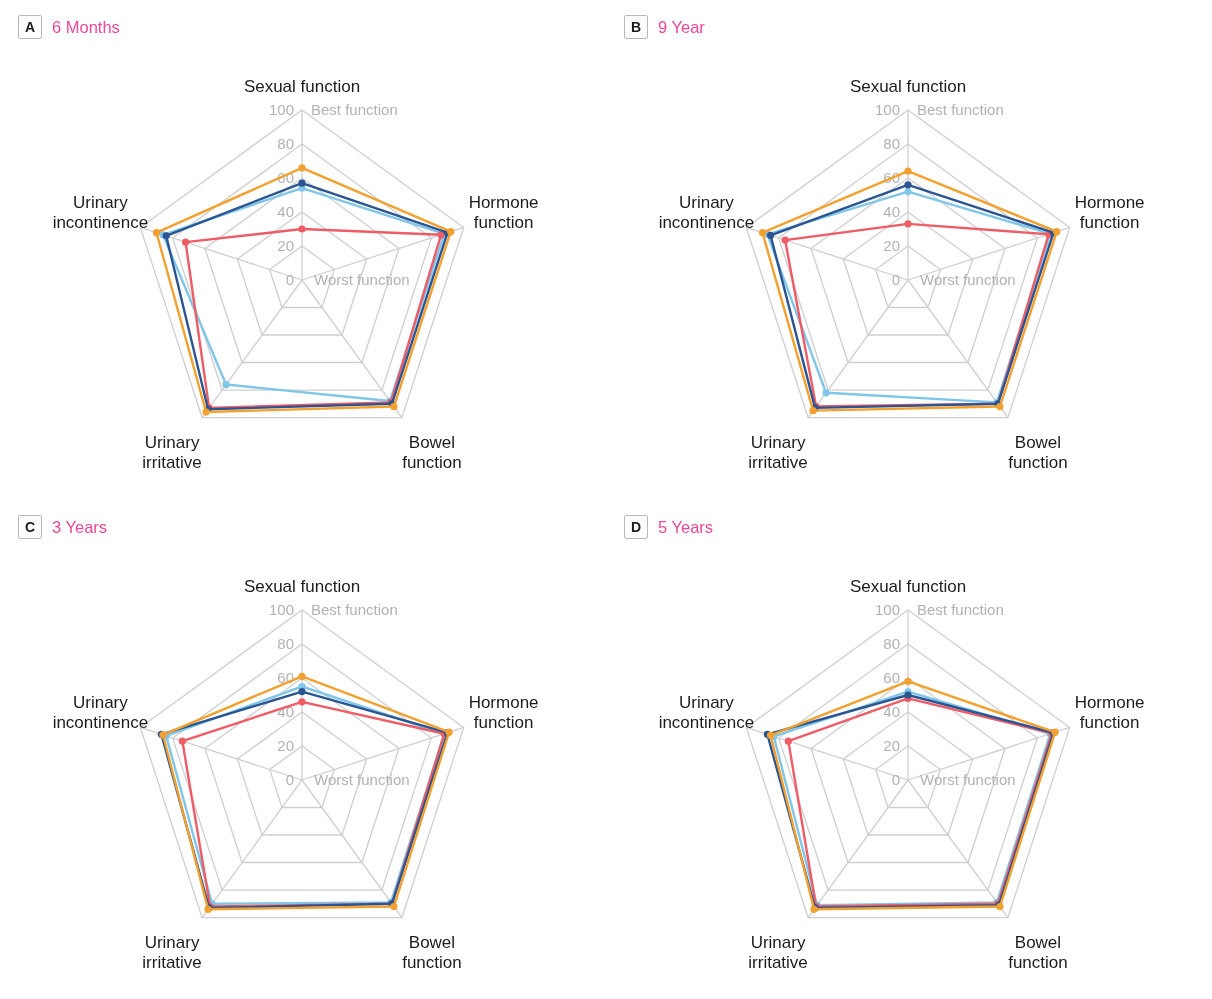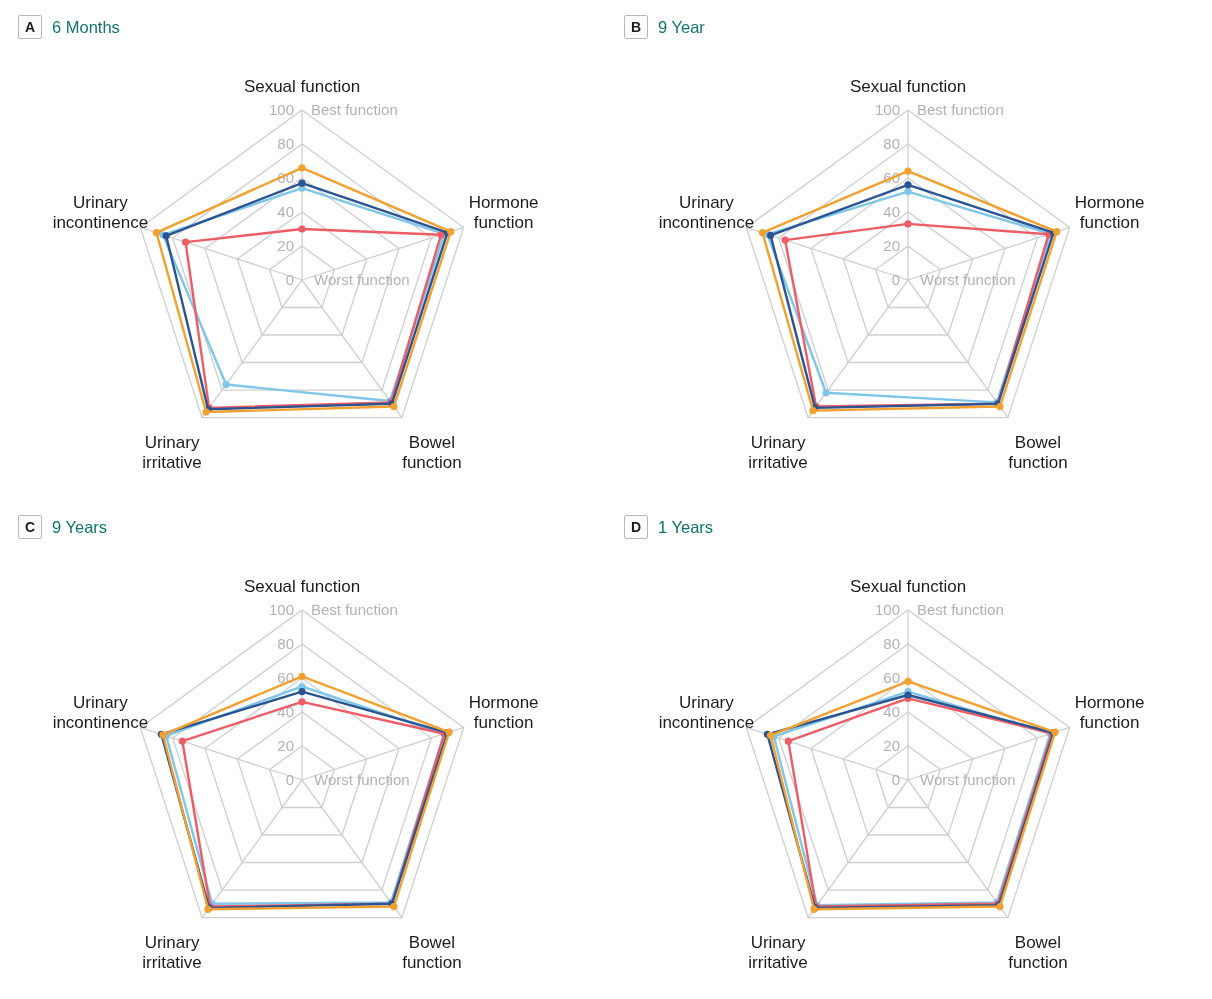--- a/index.html
+++ b/index.html
@@ -35,21 +35,21 @@
     height: 22px;
     border: 1px solid #b9b9bb;
     border-radius: 2px;
     font-weight: bold;
     font-size: 14px;
     color: #1c1c1e;
     background: #fcfcfc;
   }
   .panel-title {
     font-size: 16.5px;
-    color: #0f766e;
+    color: #ec4899;
   }
   .chart-wrap {
     width: 606px;
     height: 455px;
   }
   svg text { font-family: "Liberation Sans", sans-serif; }
 </style>
 </head>
 <body>
 
@@ -195,21 +195,21 @@
             <circle cx="207.0726817547656" cy="370.656244591554" r="3.6" fill="#f2a130"></circle>
             <circle cx="156.48835300684152" cy="192.720399860633" r="3.6" fill="#f2a130"></circle>
           </g>
         </svg>
     </div>
   </div>
 
   <div class="panel">
     <div class="panel-header">
       <span class="panel-letter">C</span>
-      <span class="panel-title">9 Years</span>
+      <span class="panel-title">3 Years</span>
     </div>
     <div class="chart-wrap">
       <svg width="606" height="455" viewBox="0 0 606 455">
           <g>
             <polygon points="302.00,206.00 334.34,229.49 321.98,267.51 282.02,267.51 269.66,229.49" fill="none" stroke="#cfcfd1" stroke-width="1.3"></polygon>
             <polygon points="302.00,172.00 366.67,218.99 341.97,295.01 262.03,295.01 237.33,218.99" fill="none" stroke="#cfcfd1" stroke-width="1.3"></polygon>
             <polygon points="302.00,138.00 399.01,208.48 361.95,322.52 242.05,322.52 204.99,208.48" fill="none" stroke="#cfcfd1" stroke-width="1.3"></polygon>
             <polygon points="302.00,104.00 431.34,197.97 381.94,350.03 222.06,350.03 172.66,197.97" fill="none" stroke="#cfcfd1" stroke-width="1.3"></polygon>
             <polygon points="302.00,70.00 463.68,187.47 401.92,377.53 202.08,377.53 140.32,187.47" fill="none" stroke="#cfcfd1" stroke-width="1.3"></polygon>
             <line x1="302" y1="240" x2="302" y2="70" stroke="#cfcfd1" stroke-width="1.3"></line>
@@ -267,21 +267,21 @@
             <circle cx="208.07191668366283" cy="369.28091570111656" r="3.6" fill="#f2a130"></circle>
             <circle cx="162.95553731764858" cy="194.82171542238265" r="3.6" fill="#f2a130"></circle>
           </g>
         </svg>
     </div>
   </div>
 
   <div class="panel">
     <div class="panel-header">
       <span class="panel-letter">D</span>
-      <span class="panel-title">1 Years</span>
+      <span class="panel-title">5 Years</span>
     </div>
     <div class="chart-wrap">
       <svg width="606" height="455" viewBox="0 0 606 455">
           <g>
             <polygon points="302.00,206.00 334.34,229.49 321.98,267.51 282.02,267.51 269.66,229.49" fill="none" stroke="#cfcfd1" stroke-width="1.3"></polygon>
             <polygon points="302.00,172.00 366.67,218.99 341.97,295.01 262.03,295.01 237.33,218.99" fill="none" stroke="#cfcfd1" stroke-width="1.3"></polygon>
             <polygon points="302.00,138.00 399.01,208.48 361.95,322.52 242.05,322.52 204.99,208.48" fill="none" stroke="#cfcfd1" stroke-width="1.3"></polygon>
             <polygon points="302.00,104.00 431.34,197.97 381.94,350.03 222.06,350.03 172.66,197.97" fill="none" stroke="#cfcfd1" stroke-width="1.3"></polygon>
             <polygon points="302.00,70.00 463.68,187.47 401.92,377.53 202.08,377.53 140.32,187.47" fill="none" stroke="#cfcfd1" stroke-width="1.3"></polygon>
             <line x1="302" y1="240" x2="302" y2="70" stroke="#cfcfd1" stroke-width="1.3"></line>

